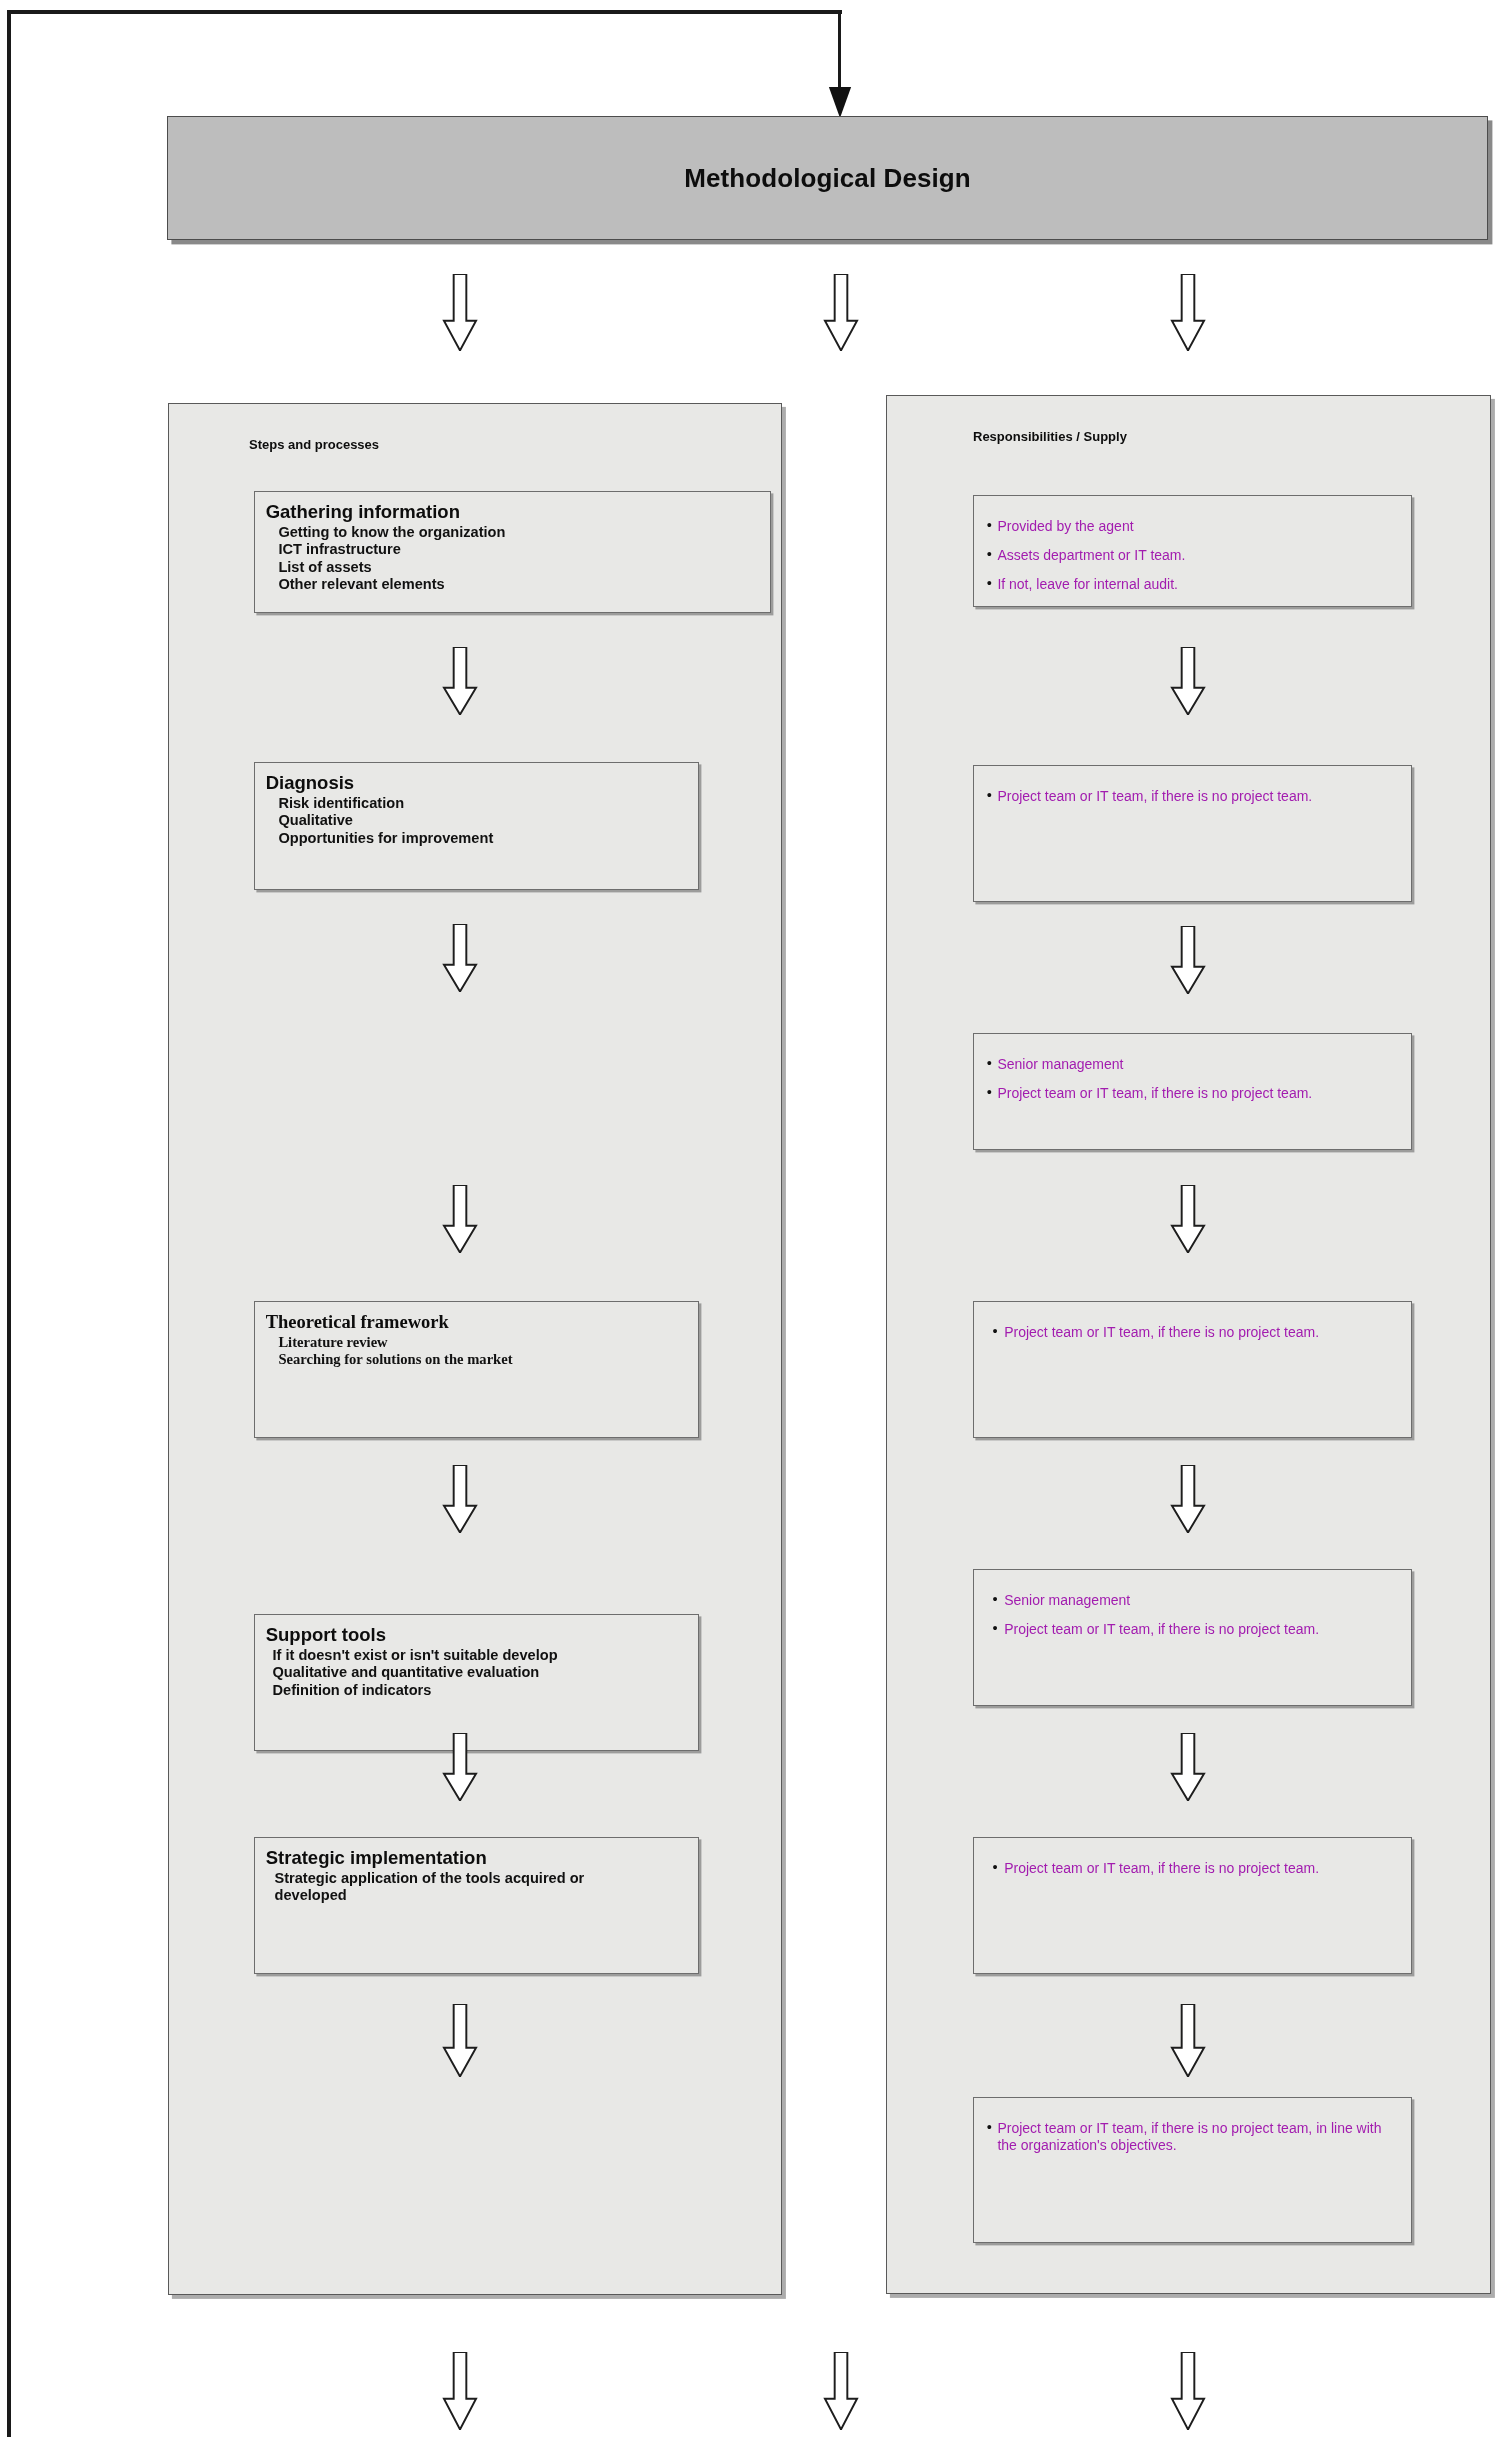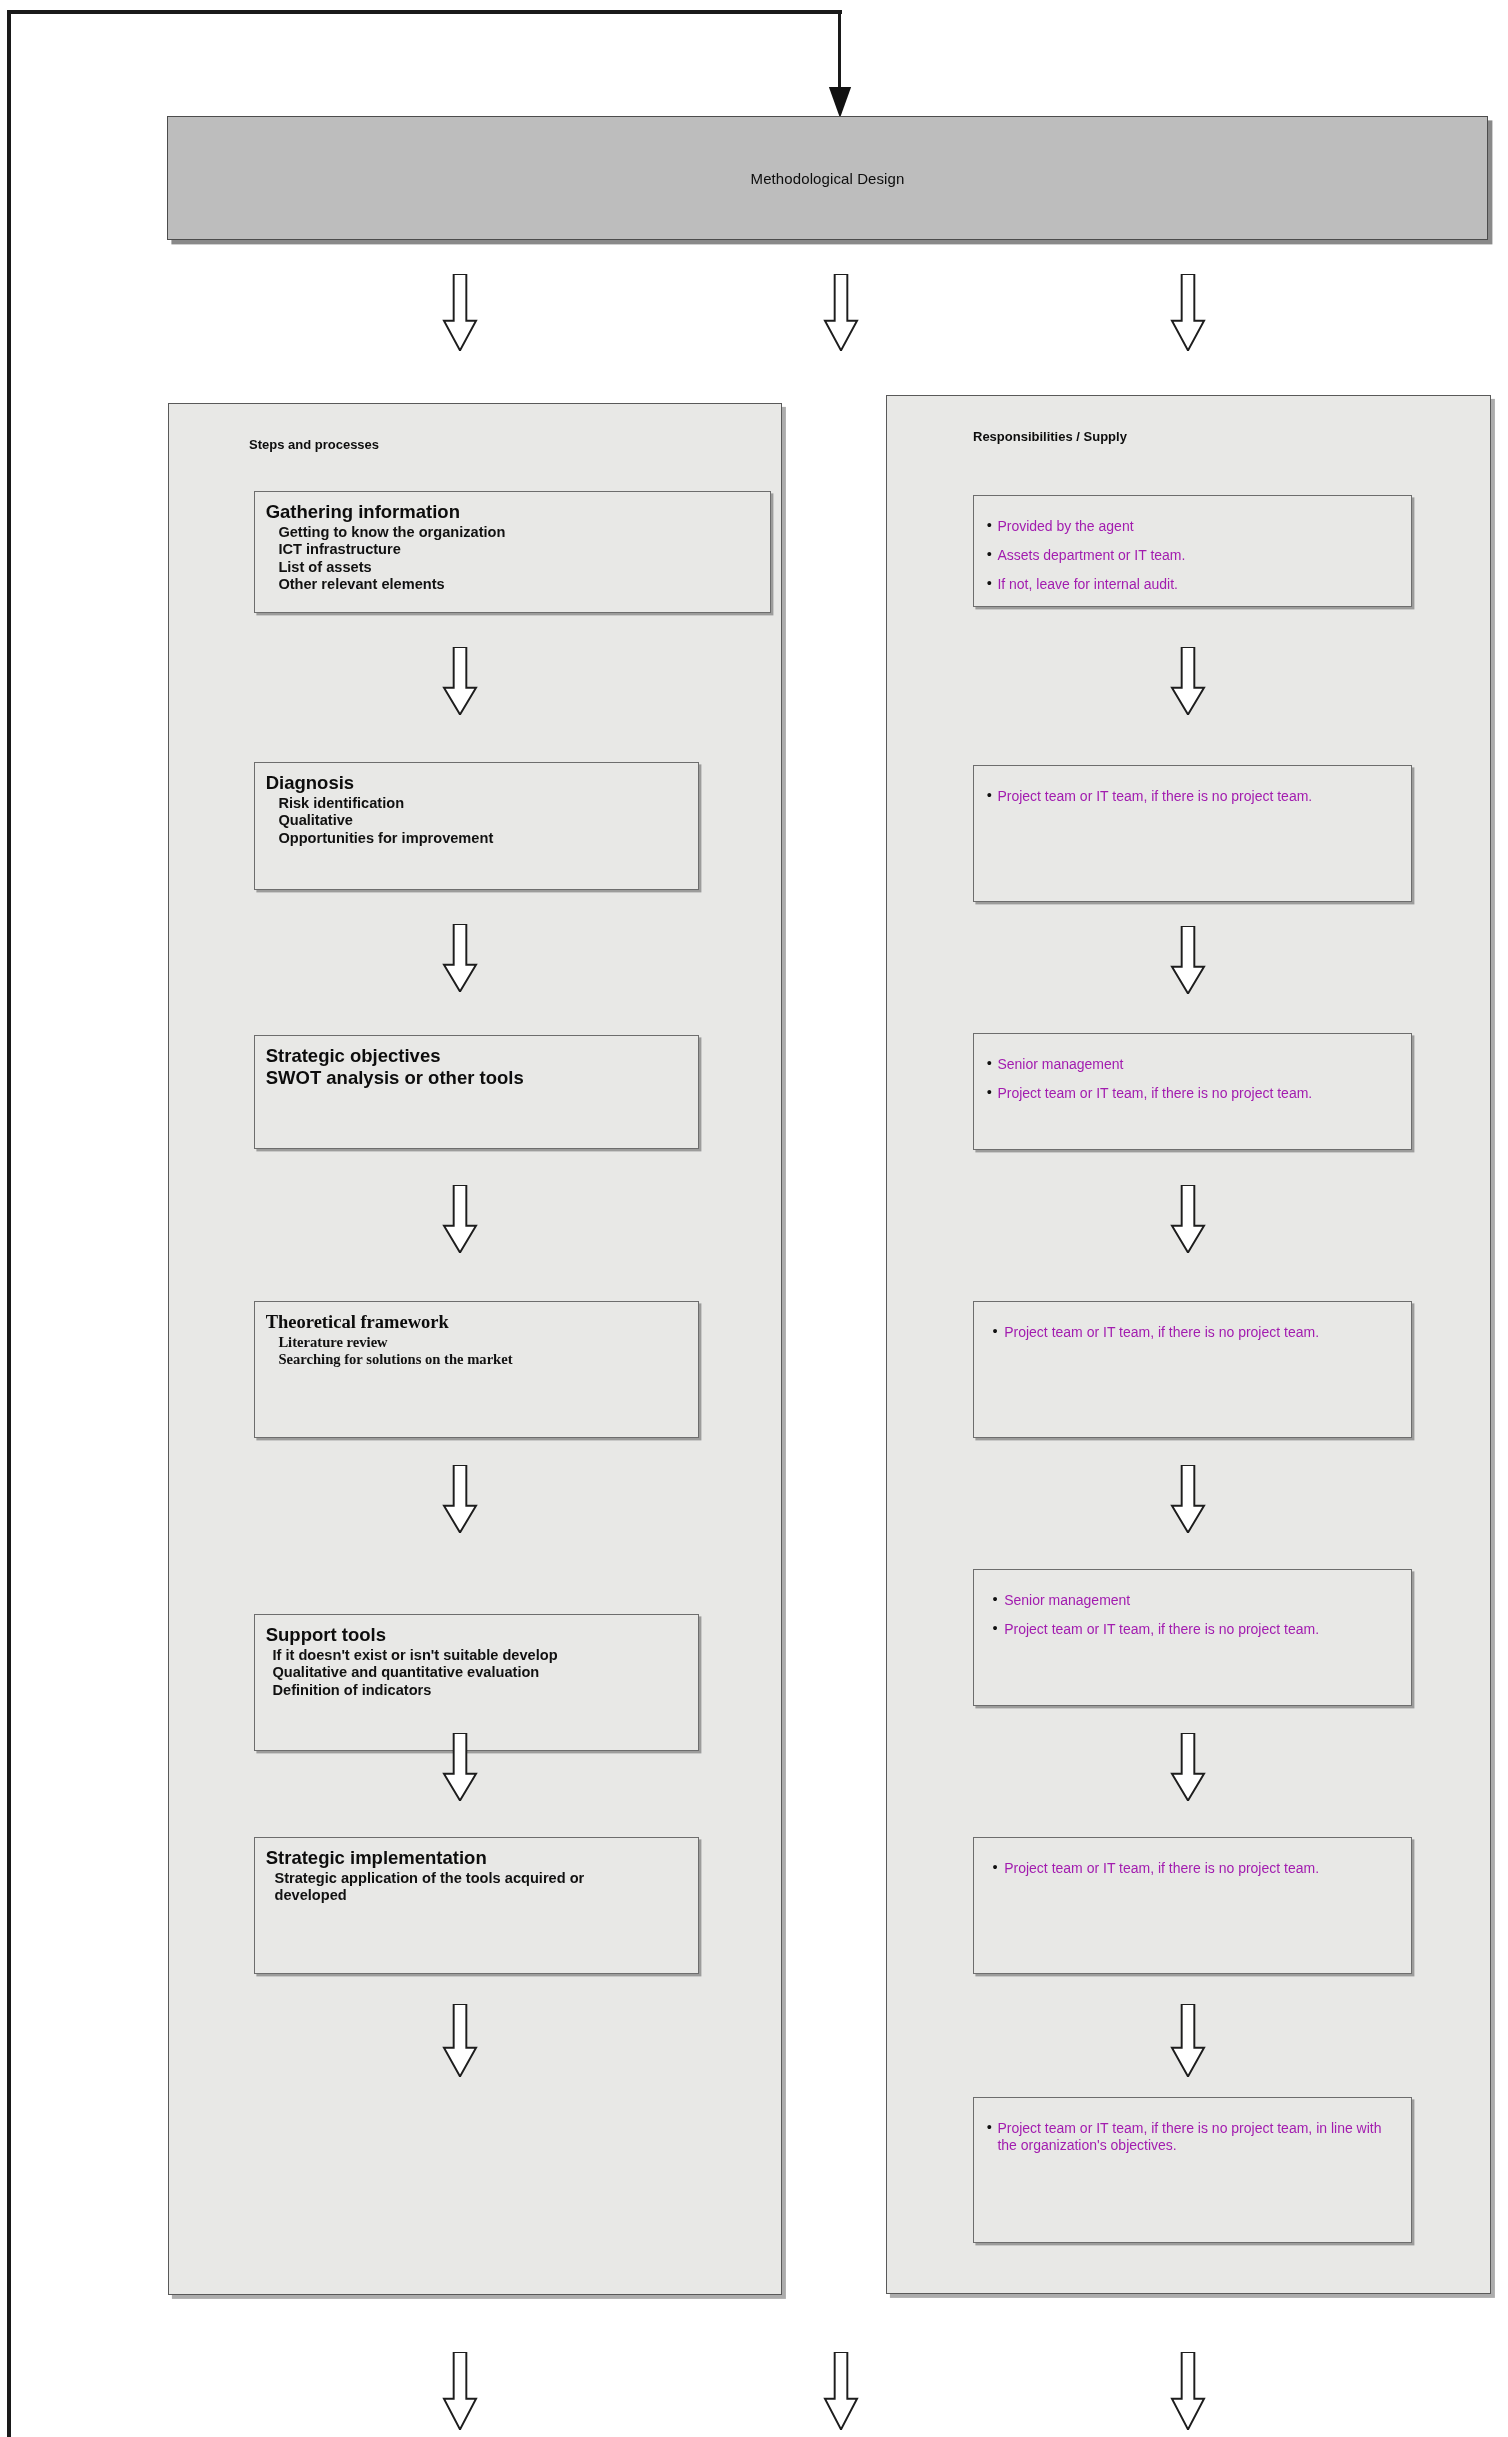--- a/index.html
+++ b/index.html
@@ -21,22 +21,22 @@
     position:absolute;
     background:#bdbdbd;
     border:1.5px solid #4c4c4c;
     box-shadow:4.4px 4.4px 0 0 rgba(40,40,40,0.55);
     display:flex;
     align-items:center;
     justify-content:center;
     box-sizing:border-box;
   }
   .banner-label{
-    font-size:15px;
-    font-weight:normal;
+    font-size:26px;
+    font-weight:bold;
     color:#0d0d0d;
     letter-spacing:0.1px;
     text-align:left;
   }
 
   
   .panel{
     position:absolute;
     background:#e8e8e6;
     border:1.5px solid #595959;
@@ -167,24 +167,20 @@
     <div class="card-sub">Risk identification</div>
     <div class="card-sub">Qualitative</div>
     <div class="card-sub">Opportunities for improvement</div>
   </div>
   <div class="harrow" style="left:442px; top:924px; width:36px; height:68px;">
     <svg width="36" height="68" viewBox="0 0 74 140">
       <polygon points="24,0 50,0 50,84 70,84 37,139 4,84 24,84" fill="#ffffff" stroke="#1d1d1d" stroke-width="4"></polygon>
     </svg>
   </div>
 
-  <div class="card" style="left:254px; top:1035px; width:445px; height:114px;">
-    <div class="card-title">Strategic objectives</div>
-    <div class="card-title" style="margin-left:0;">SWOT analysis or other tools</div>
-  </div>
   <div class="harrow" style="left:442px; top:1185px; width:36px; height:68px;">
     <svg width="36" height="68" viewBox="0 0 74 140">
       <polygon points="24,0 50,0 50,84 70,84 37,139 4,84 24,84" fill="#ffffff" stroke="#1d1d1d" stroke-width="4"></polygon>
     </svg>
   </div>
 
   <div class="card" style="left:254px; top:1301px; width:445px; height:137px;font-family:Liberation Serif, serif;">
     <div class="card-title">Theoretical framework</div>
     <div class="card-sub">Literature review</div>
     <div class="card-sub">Searching for solutions on the market</div>

